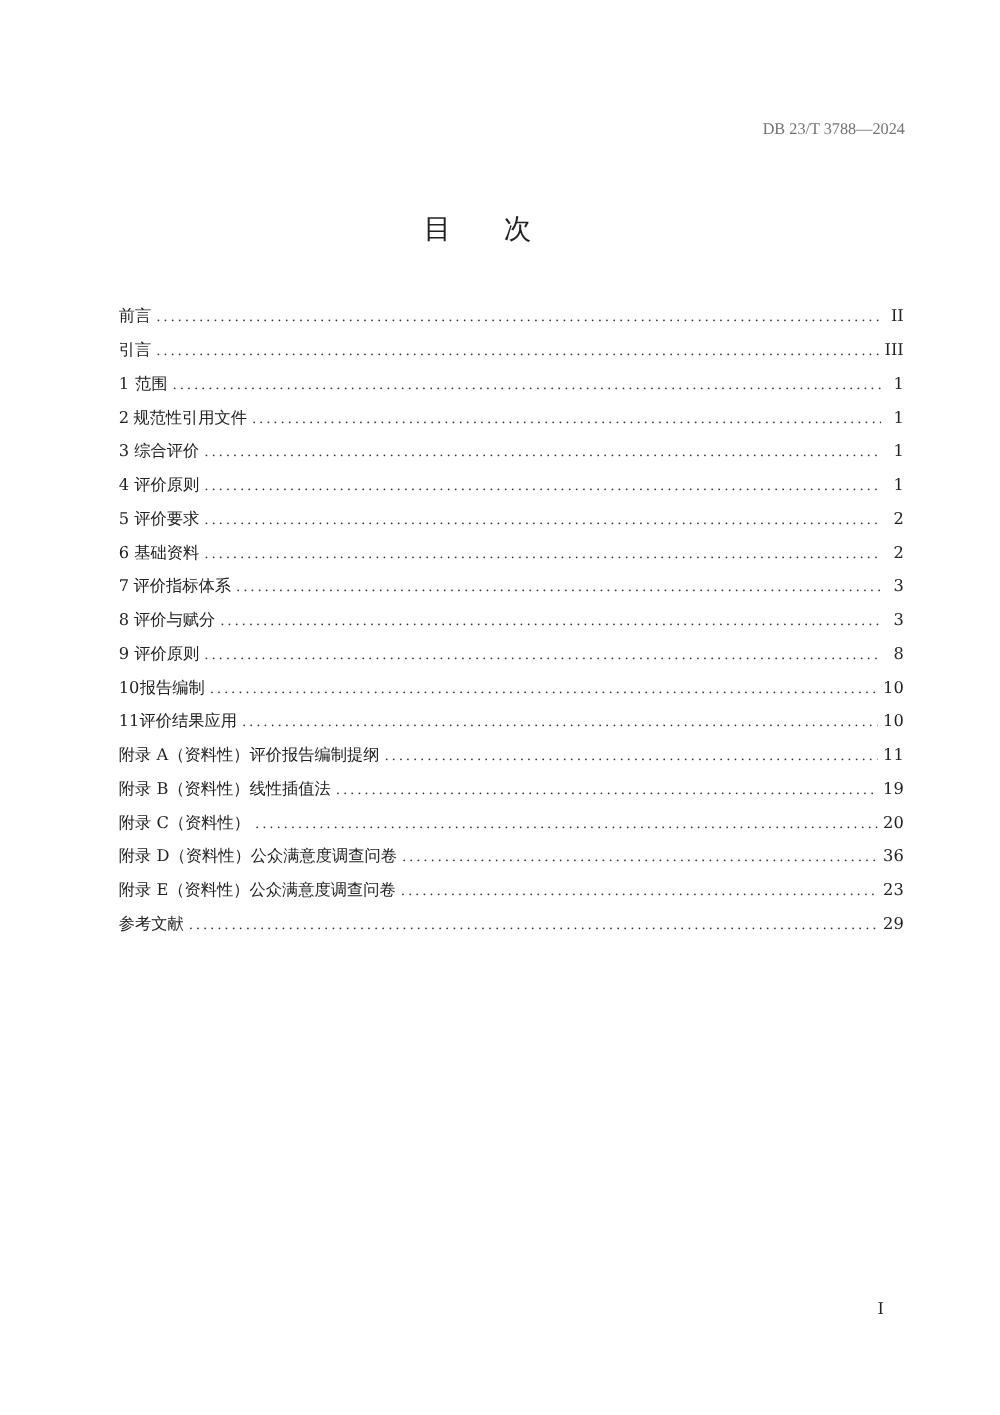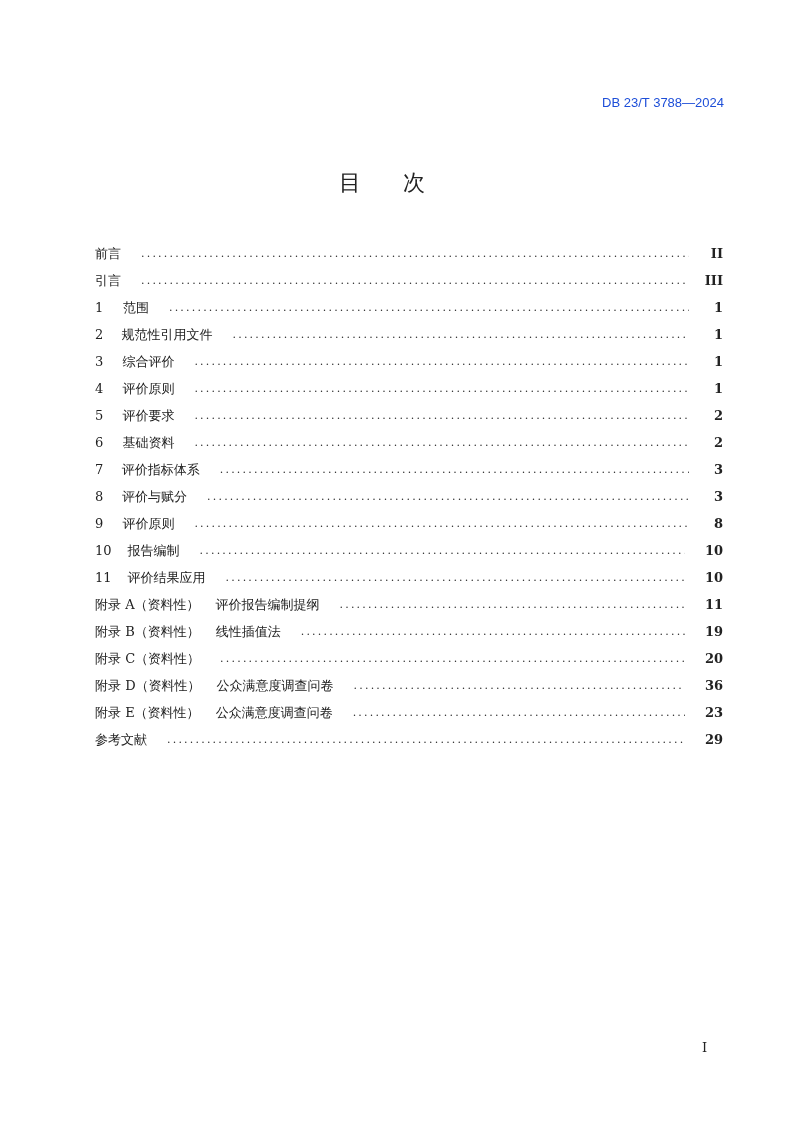--- a/index.html
+++ b/index.html
@@ -1,33 +1,33 @@
 <!DOCTYPE html>
 <html><head>
 <meta charset="utf-8">
 <style>
   html, body { margin:0; padding:0; background:#ffffff; }
   body { width:800px; height:1132px; position:relative; overflow:hidden;
          font-family:"DejaVu Serif","Liberation Serif",serif; color:#222; }
-  .std-code { position:absolute; top:95px; right:76px; font-family:Liberation Sans, sans-serif;
-              font-size:13px; color:#1d4ed8; letter-spacing:0px; }
+  .std-code { position:absolute; top:95px; right:76px; font-family:Liberation Serif, serif;
+              font-size:13px; color:#737373; letter-spacing:0px; }
   .title { position:absolute; top:168px; left:0; width:764px; text-align:center;
            font-family:"DejaVu Sans","Liberation Sans",sans-serif; font-size:22px; letter-spacing:0; }
   .title span { display:inline-block; }
   .title .gap { width:42px; }
   .toc { position:absolute; top:240px; left:95px; width:628px; }
-  .row { display:flex; align-items:center; height:27px; font-size:13px; line-height:27px; white-space:nowrap;gap:16px; }
+  .row { display:flex; align-items:center; height:27px; font-size:13px; line-height:27px; white-space:nowrap; }
   .num { display:inline-block; }
   .n1 { width:22px; }
   .n2 { width:30px; }
   .label { flex:0 0 auto; }
   .appx { display:inline-block; width:128px; }
   .dots { flex:1 1 auto; overflow:hidden; margin:0 4px; color:#333; letter-spacing:2.2px; font-size:11px; }
   .dots::before { content:"........................................................................................................................................................................"; }
-  .page { flex:0 0 auto; text-align:right; min-width:14px;font-weight:bold; }
+  .page { flex:0 0 auto; text-align:right; min-width:14px; }
   .footer-page { position:absolute; top:1040px; left:702px; font-size:13px; }
 </style>
 </head>
 <body>
 
 <div class="std-code">DB 23/T 3788—2024</div>
 
 <div class="title">
   <span>目</span><span class="gap"></span><span>次</span>
 </div>

